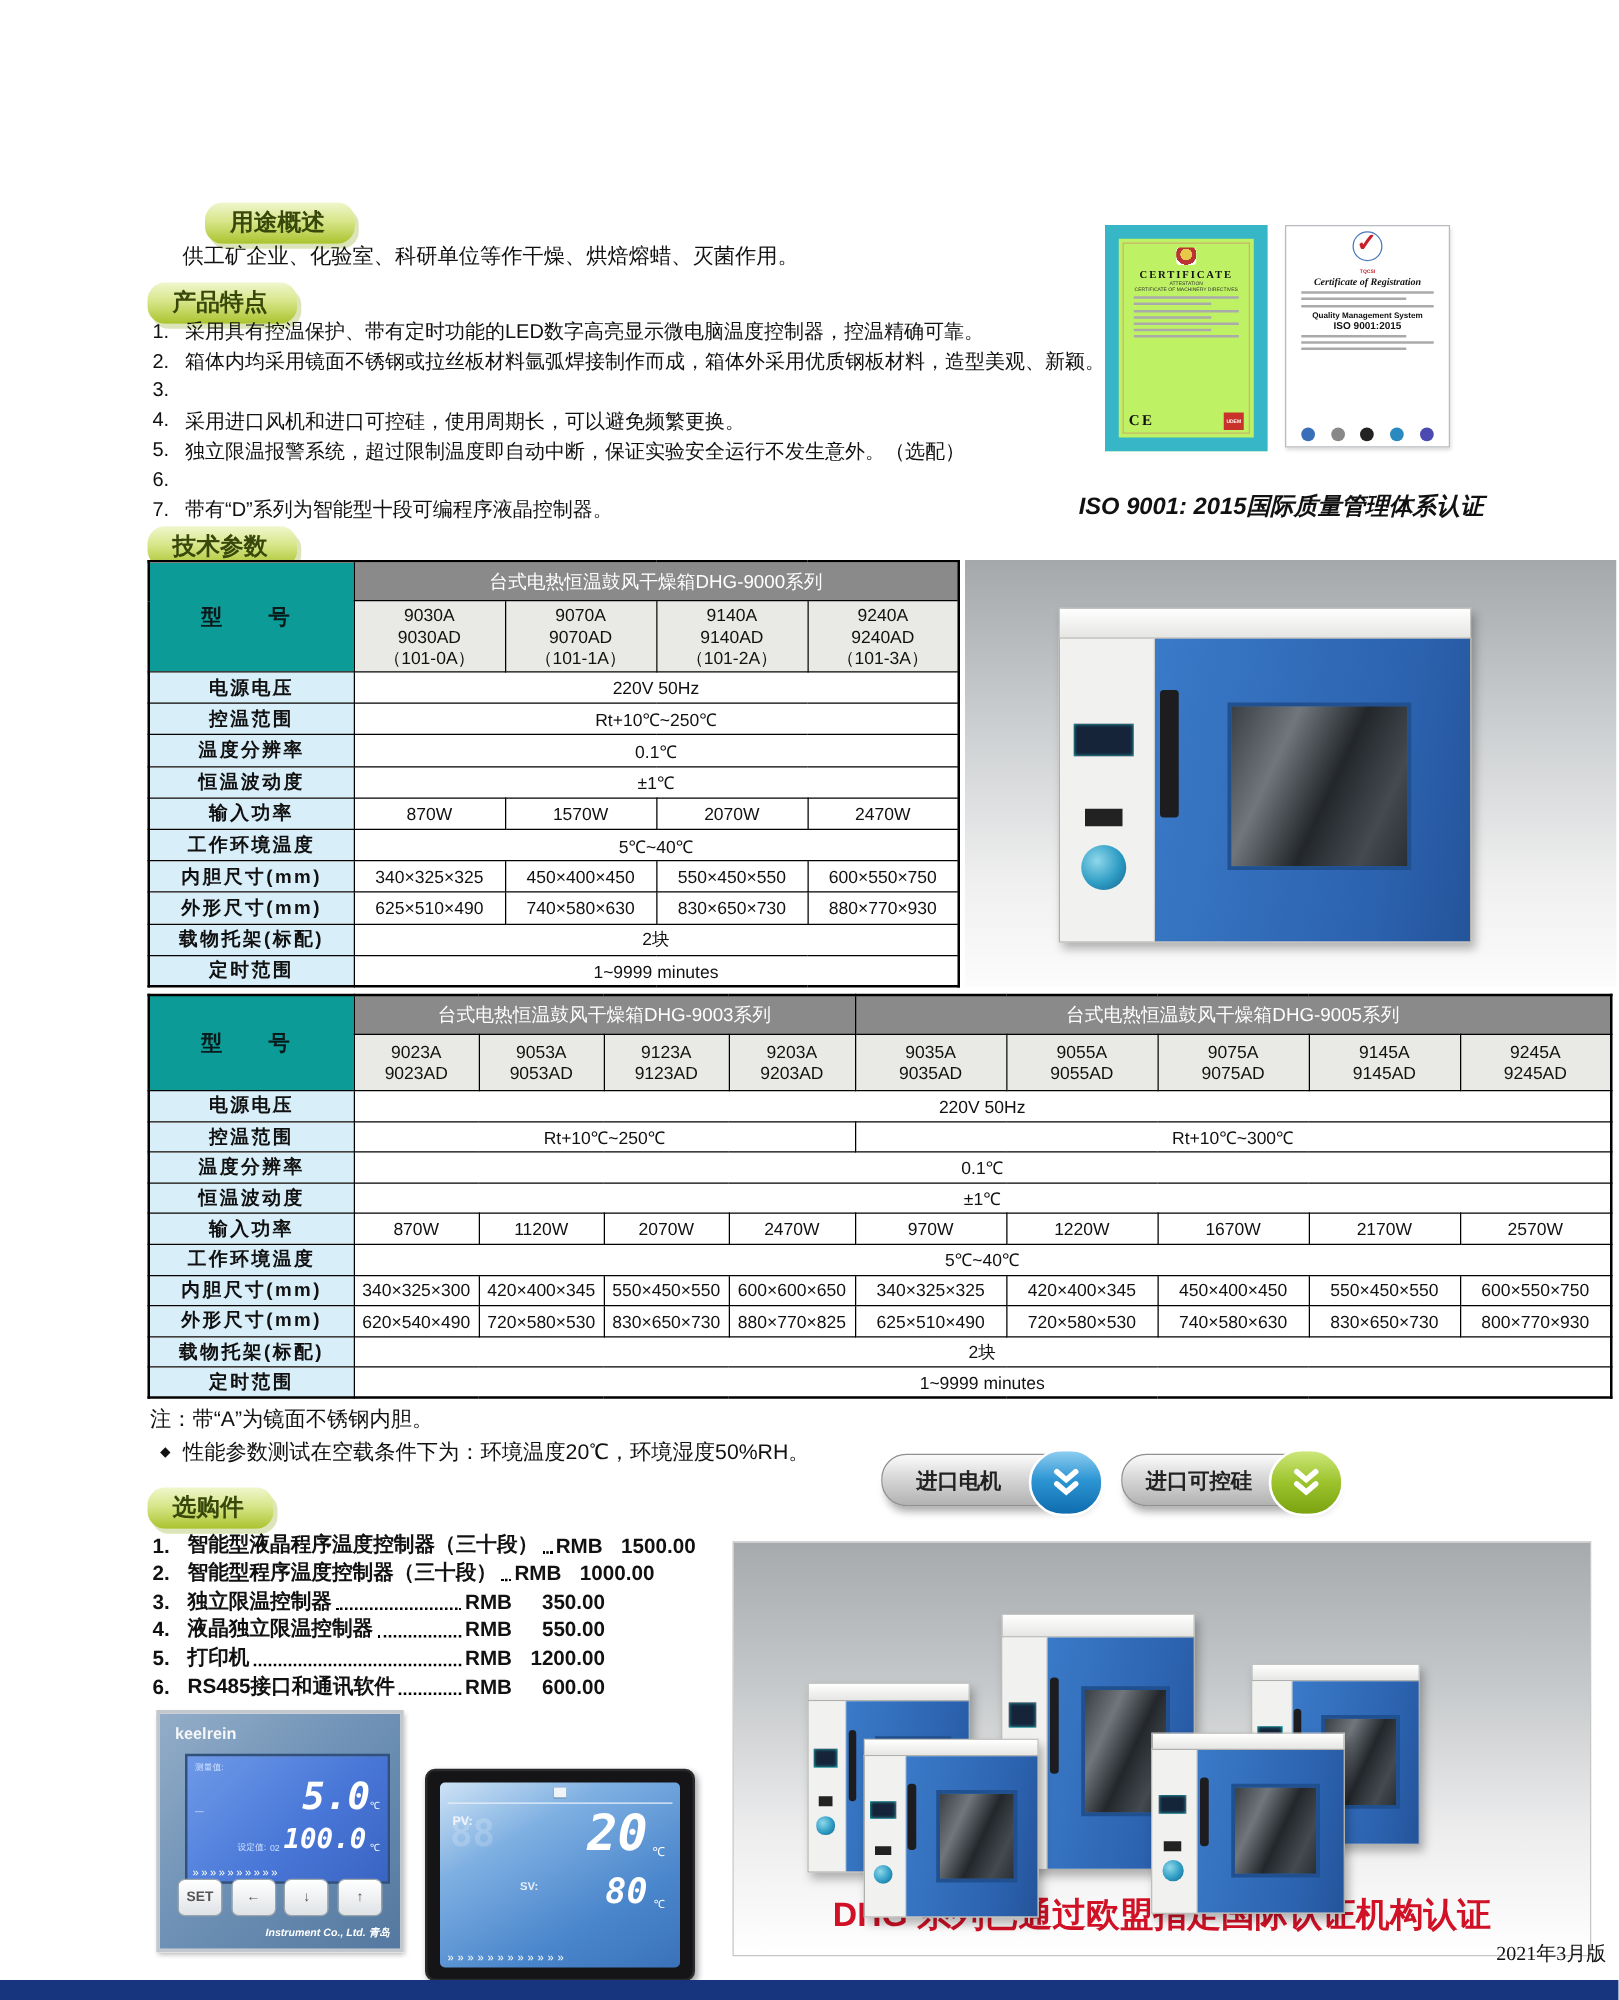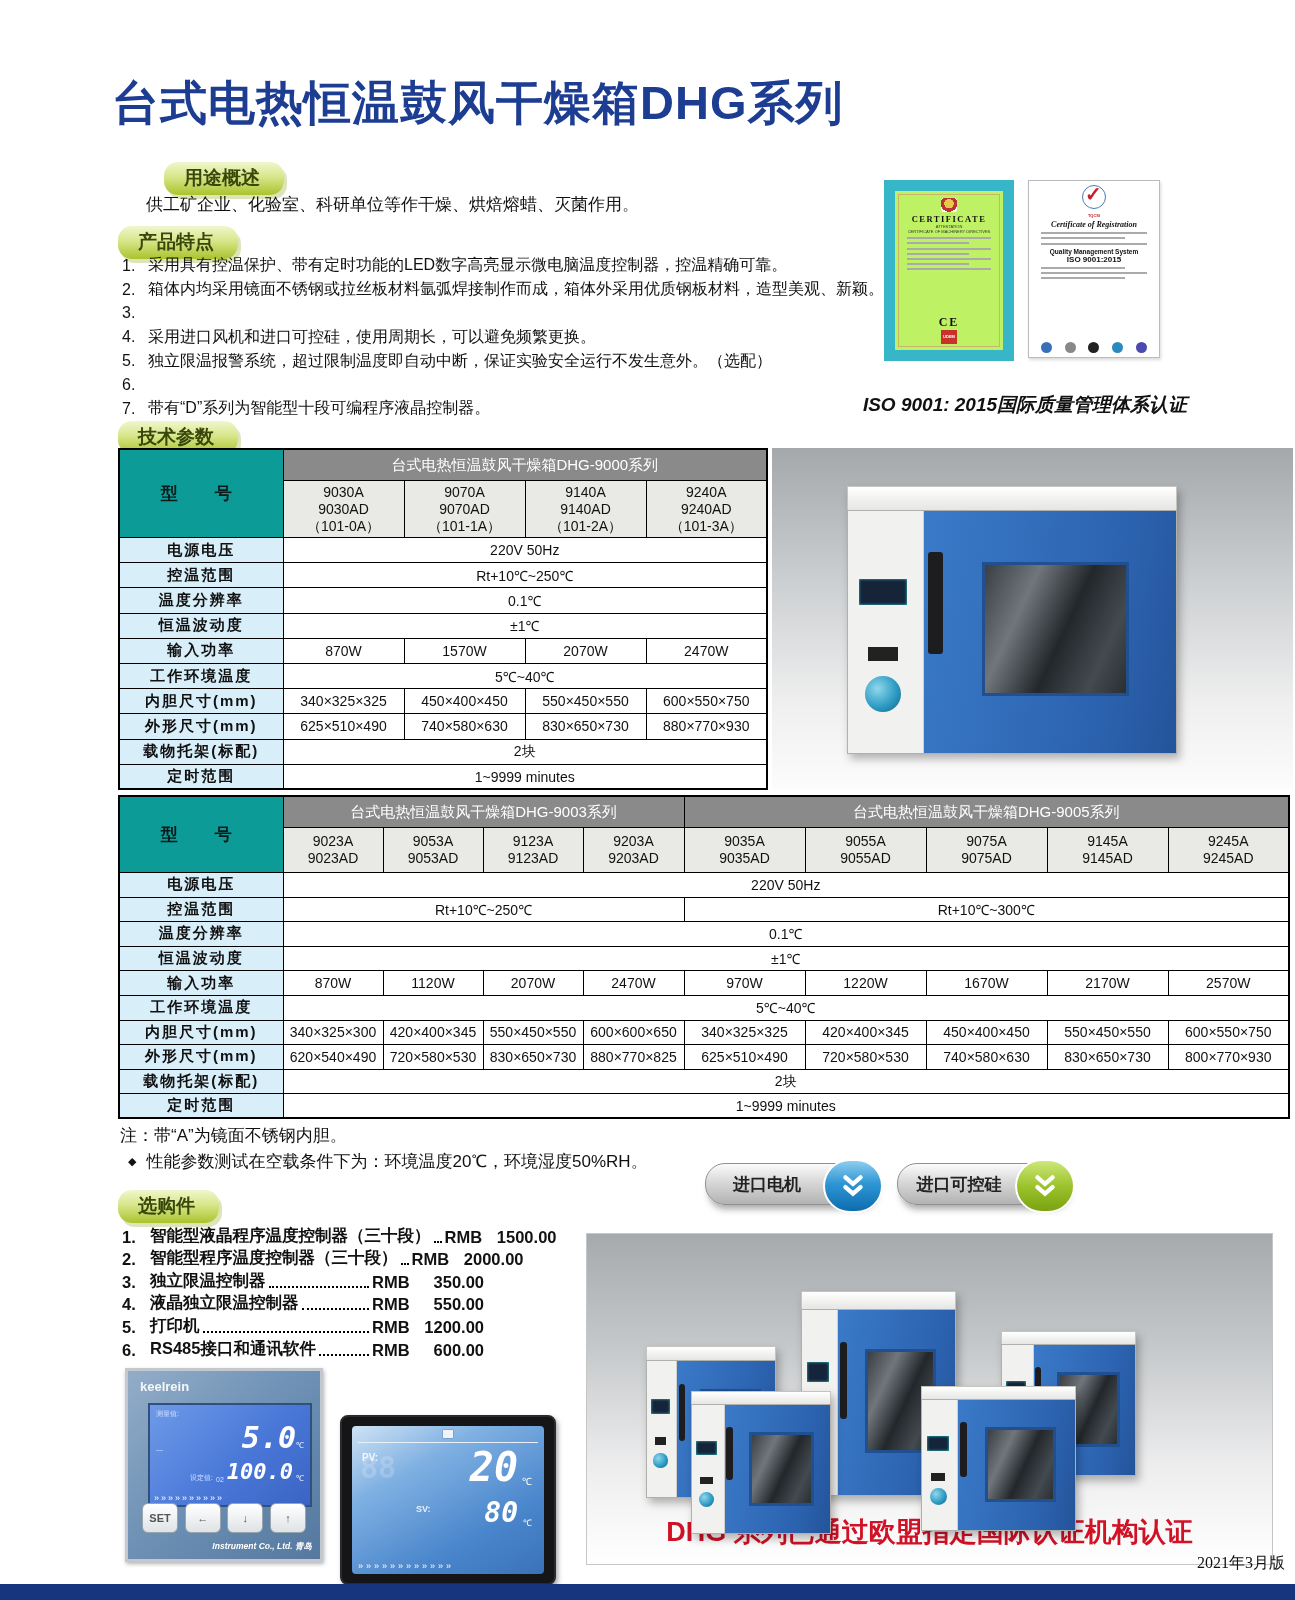--- a/index.html
+++ b/index.html
@@ -16,21 +16,21 @@
   .feat-row .num{width:26px;flex:none;}
   
   .certs{position:absolute;left:884px;top:180px;width:290px;display:flex;gap:14px;align-items:flex-start;}
   .cert1{width:100px;height:155px;border:11px solid #36b6c6;background:#bef264;position:relative;padding:2px 4px;}
   .cert1 .gold{border:1px solid #c9b46a;position:absolute;inset:3px;padding:2px;}
   .crest{width:16px;height:14px;margin:1px auto 2px;background:radial-gradient(circle at 50% 40%,#e8c84a 0 40%,#b33 41% 70%,#fff 71%);border-radius:3px;}
   .cert1-title{font-family:"Liberation Serif",serif;font-weight:bold;font-size:8.5px;letter-spacing:1.5px;text-align:center;}
   .cert1-sub{font-size:4px;text-align:center;color:#333;line-height:5px;}
   .cline{height:2px;background:#aaa;margin:3.2px 6px;}
   .cline.short{margin-right:28px;}
-  .cert1-foot{position:absolute;bottom:2px;left:4px;right:4px;display:flex;justify-content:space-between;align-items:center;flex-direction:column;}
+  .cert1-foot{position:absolute;bottom:2px;left:4px;right:4px;display:flex;justify-content:space-between;align-items:center;}
   .ce-mark{font-family:"Liberation Serif",serif;font-weight:bold;font-size:12px;letter-spacing:2px;}
   .udem-box{width:16px;height:14px;background:#c8322a;color:#fff;font-size:4px;text-align:center;line-height:14px;font-weight:bold;}
   .cert2{width:118px;height:168px;border:1px solid #b8bcc0;background:#fff;position:relative;padding:4px 6px;box-shadow:1px 2px 3px rgba(0,0,0,.15);}
   .tq-logo{text-align:center;}
   .tq-logo .circ{display:inline-block;width:22px;height:22px;border:1.5px solid #4a7ab8;border-radius:50%;position:relative;}
   .tq-logo .circ::after{content:"✓";position:absolute;left:2px;top:-4px;font-size:20px;font-weight:bold;color:#c8202a;}
   .tq-name{font-size:4px;color:#c8202a;font-weight:bold;}
   .cert2-title{font-family:"Liberation Serif",serif;font-style:italic;font-weight:bold;font-size:8px;text-align:center;margin-top:2px;white-space:nowrap;}
   .cert2-qms{font-size:6.5px;font-weight:bold;text-align:center;margin-top:2px;}
   .cert2-iso{font-size:8px;font-weight:bold;text-align:center;}
@@ -124,21 +124,20 @@
   
   .edition{position:absolute;right:10px;top:1553px;font-size:16px;font-family:"Liberation Serif",serif;}
   .footer-bar{position:absolute;left:0;bottom:0;width:100%;height:16px;background:#16357e;}
   .chev{display:block;}
 </style>
 </head>
 <body>
 
 <div class="page">
 
-  <div class="doc-title">台式电热恒温鼓风干燥箱DHG系列</div>
 
   <div class="pill" style="left:118px;top:162px;margin-left:46px;">用途概述</div>
   <div class="purpose-text">供工矿企业、化验室、科研单位等作干燥、烘焙熔蜡、灭菌作用。</div>
 
   <div class="pill" style="left:118px;top:226px;">产品特点</div>
   <div class="features-list">
       <div class="feat-row">
         <span class="num">1.</span>
         <span>采用具有控温保护、带有定时功能的LED数字高亮显示微电脑温度控制器，控温精确可靠。</span>
       </div>
@@ -417,21 +416,21 @@
           <span class="cur">RMB</span>
           <span class="amt">1500.00</span>
         </span>
       </div>
       <div class="opt-row">
         <span class="num">2.</span>
         <span>智能型程序温度控制器（三十段）</span>
         <span class="opt-dots"></span>
         <span class="opt-price">
           <span class="cur">RMB</span>
-          <span class="amt">2000.00</span>
+          <span class="amt">1000.00</span>
         </span>
       </div>
       <div class="opt-row">
         <span class="num">3.</span>
         <span>独立限温控制器</span>
         <span class="opt-dots"></span>
         <span class="opt-price">
           <span class="cur">RMB</span>
           <span class="amt">350.00</span>
         </span>

